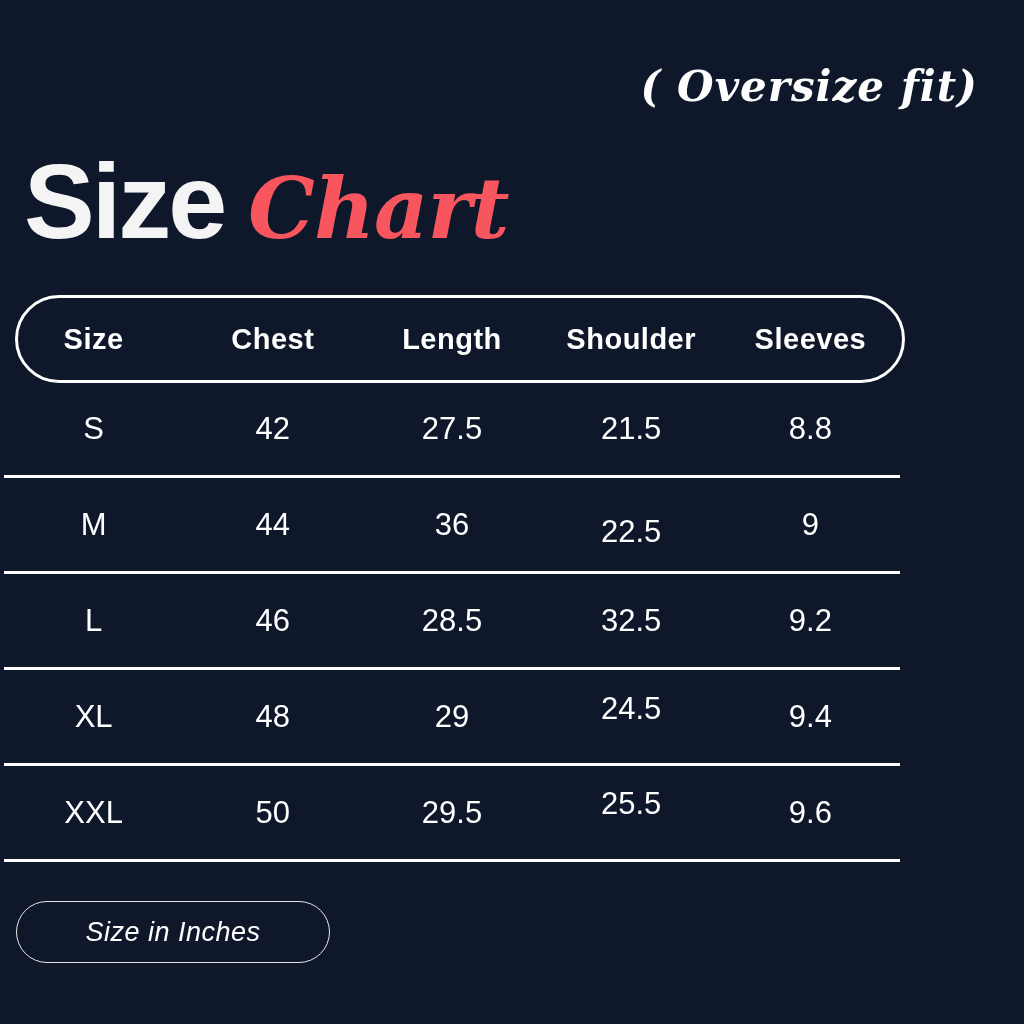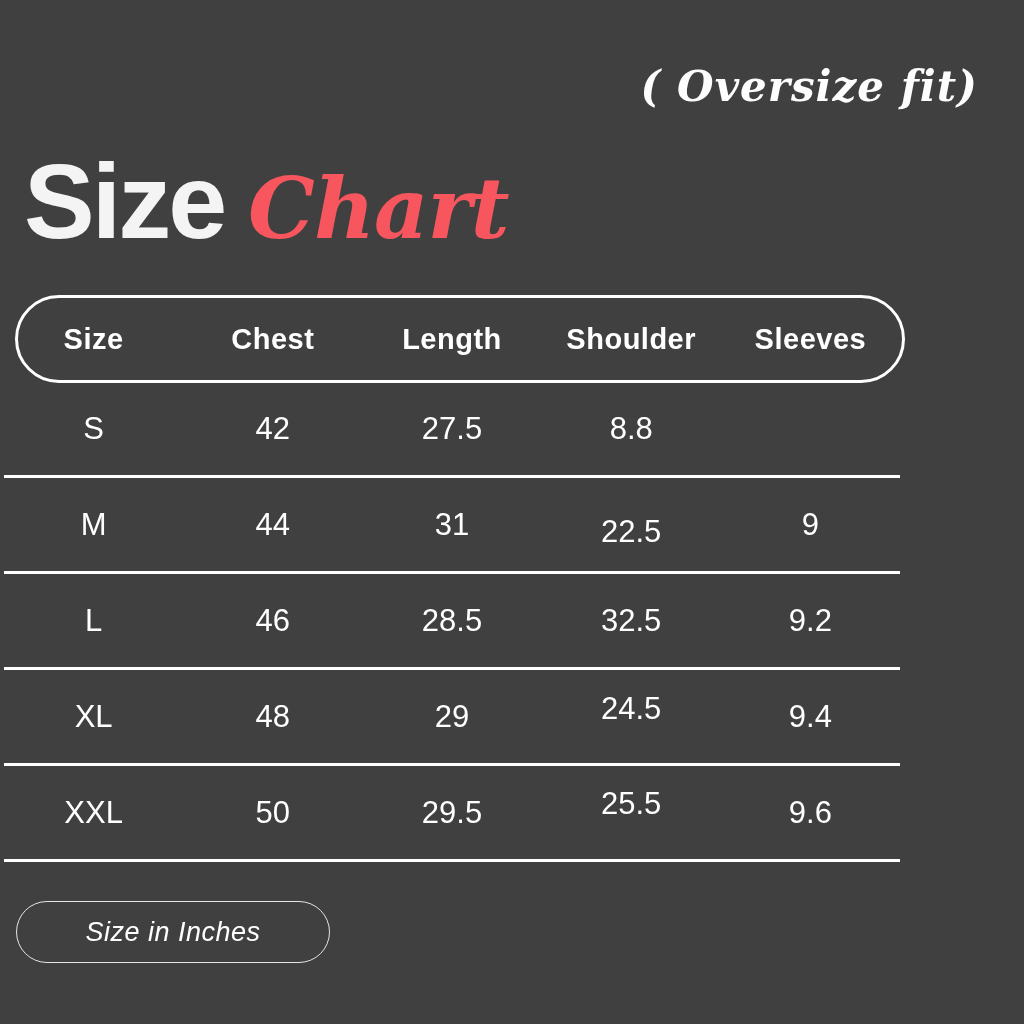--- a/index.html
+++ b/index.html
@@ -1,17 +1,17 @@
 <!DOCTYPE html>
 <html><head>
 <meta charset="utf-8">
 <style>
   html,body{margin:0;padding:0;background:#000;}
   .canvas{
-    position:relative;width:1024px;height:1024px;background:#404040;overflow:hidden;
+    position:relative;width:1024px;height:1024px;background:#0f172a;overflow:hidden;
     font-family:"Liberation Sans",sans-serif;color:#fff;
   }
   
   .note{
     position:absolute;top:62px;right:46px;
     font-family:"DejaVu Serif",serif;font-style:italic;font-weight:bold;
     font-size:42px;color:#fdfdfd;letter-spacing:1px;white-space:nowrap;
   }
   
   .title{
@@ -73,26 +73,27 @@
     <div>Length</div>
     <div>Shoulder</div>
     <div>Sleeves</div>
   </div>
 
   <div class="tbody">
     <div class="row">
       <div>S</div>
       <div>42</div>
       <div>27.5</div>
+      <div>21.5</div>
       <div>8.8</div>
     </div>
     <div class="row">
       <div>M</div>
       <div>44</div>
-      <div>31</div>
+      <div>36</div>
       <div>22.5</div>
       <div>9</div>
     </div>
     <div class="row">
       <div>L</div>
       <div>46</div>
       <div>28.5</div>
       <div>32.5</div>
       <div>9.2</div>
     </div>

